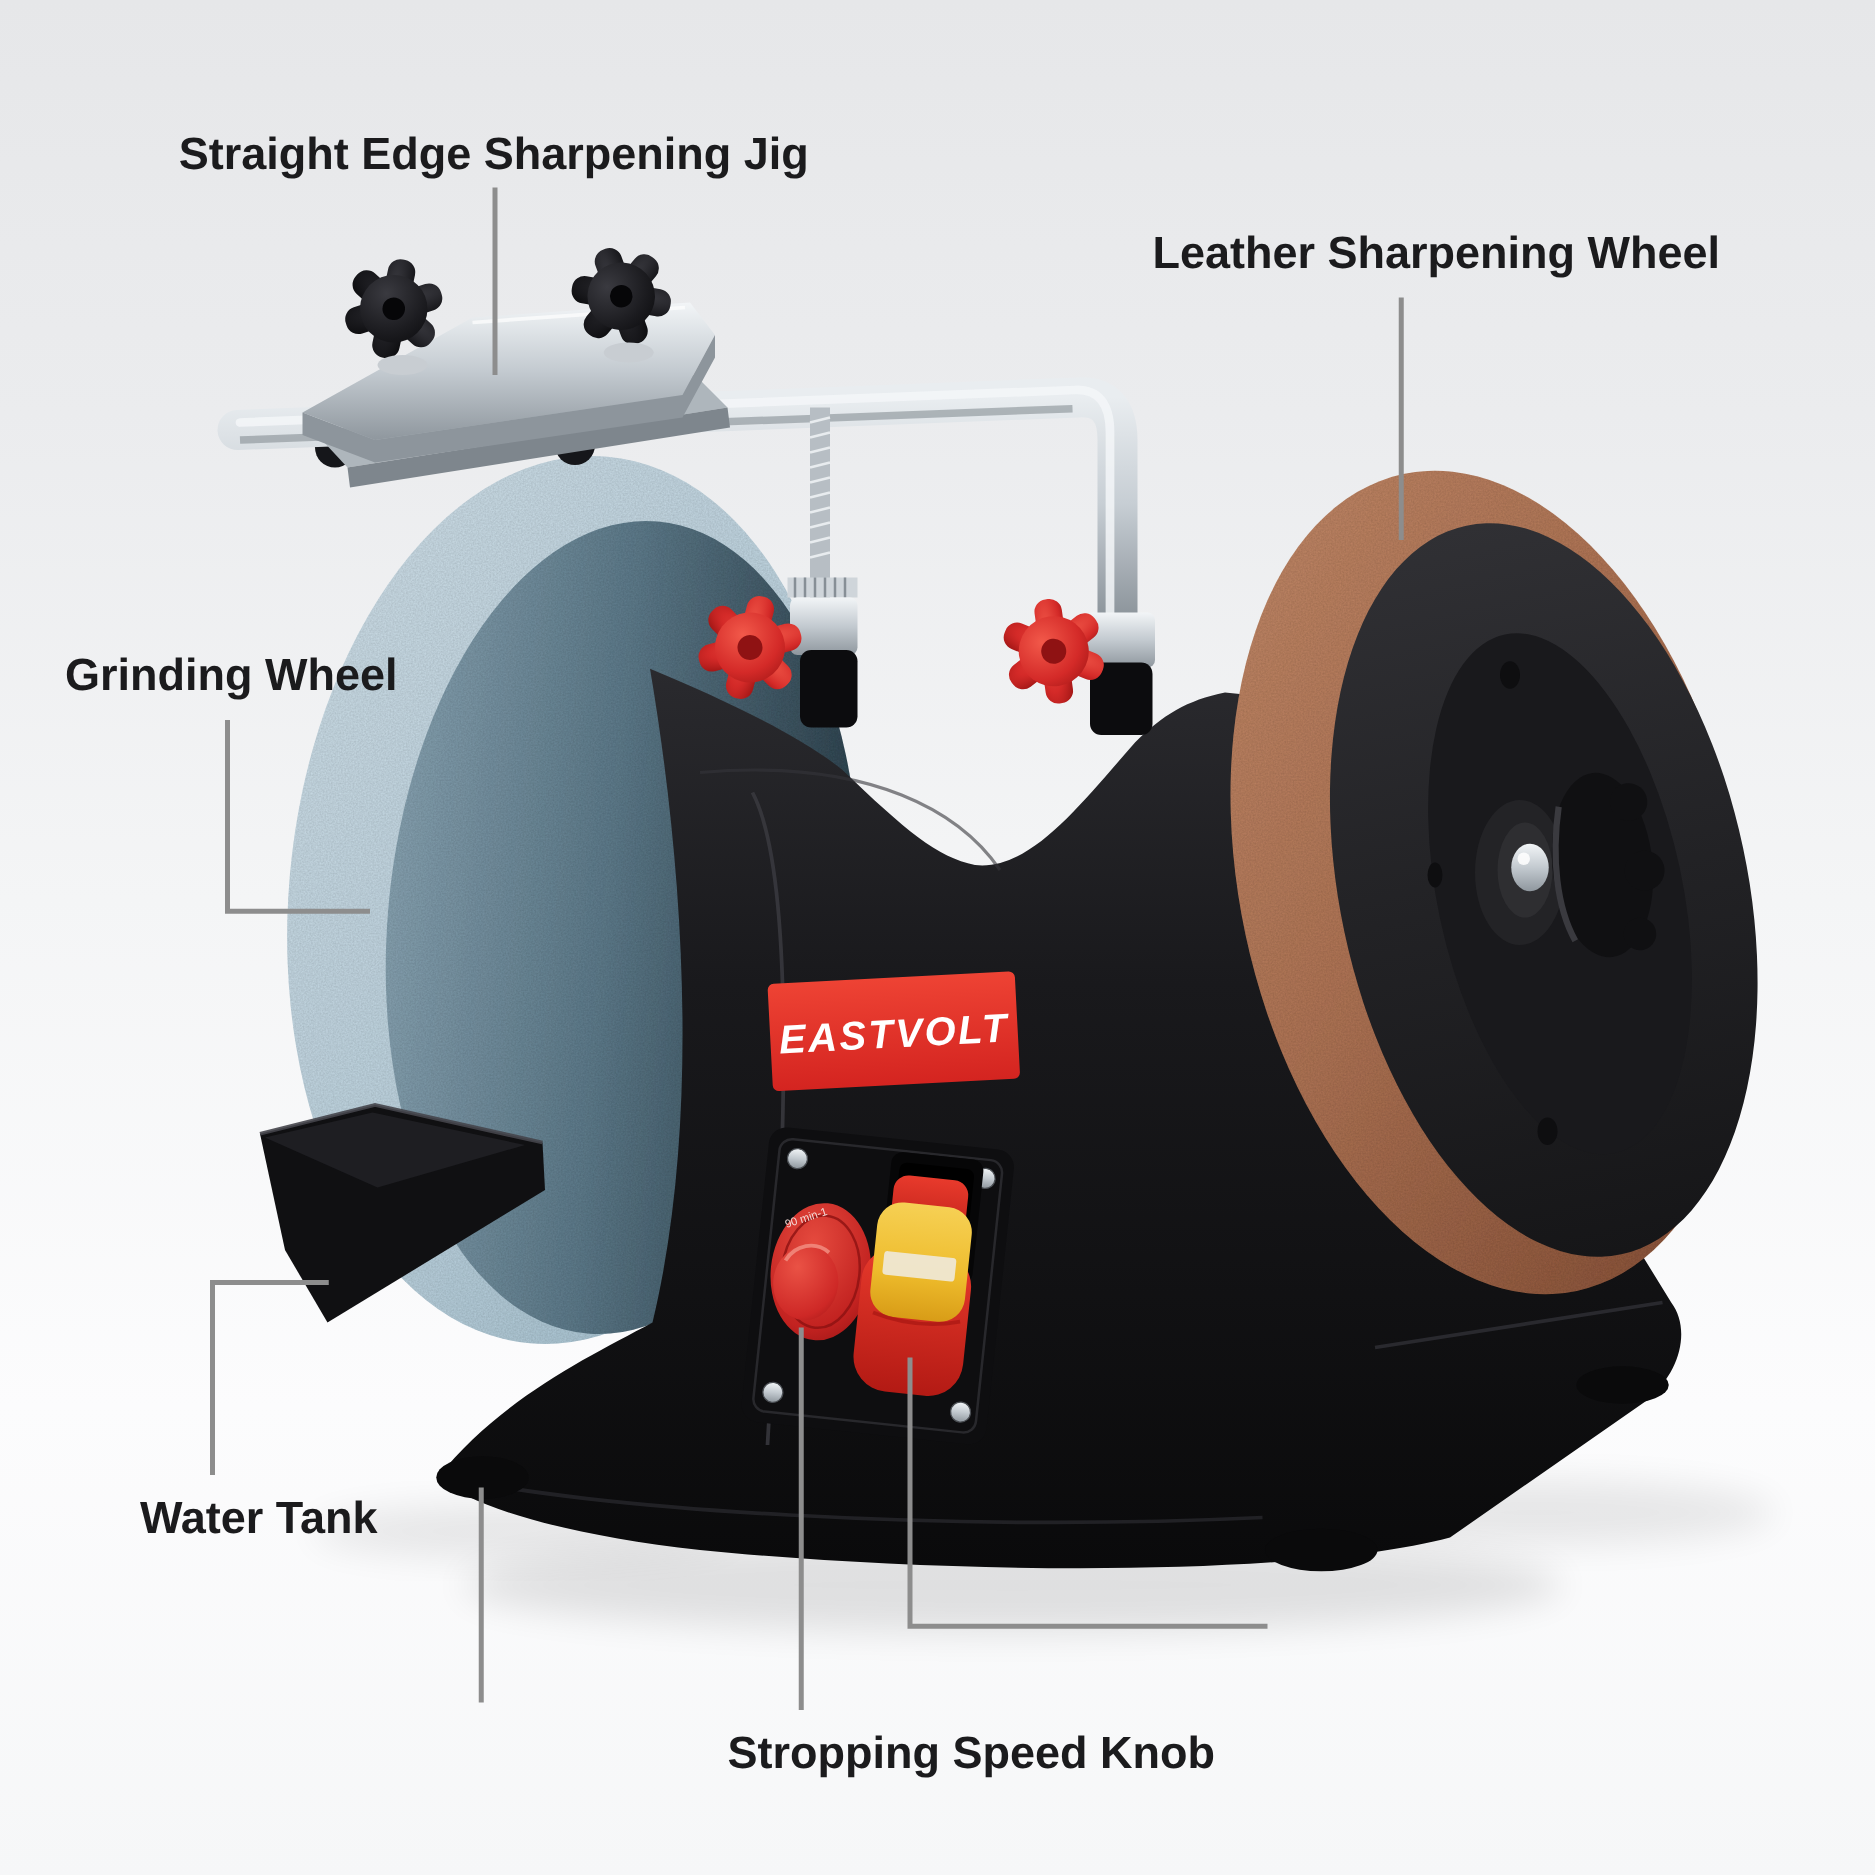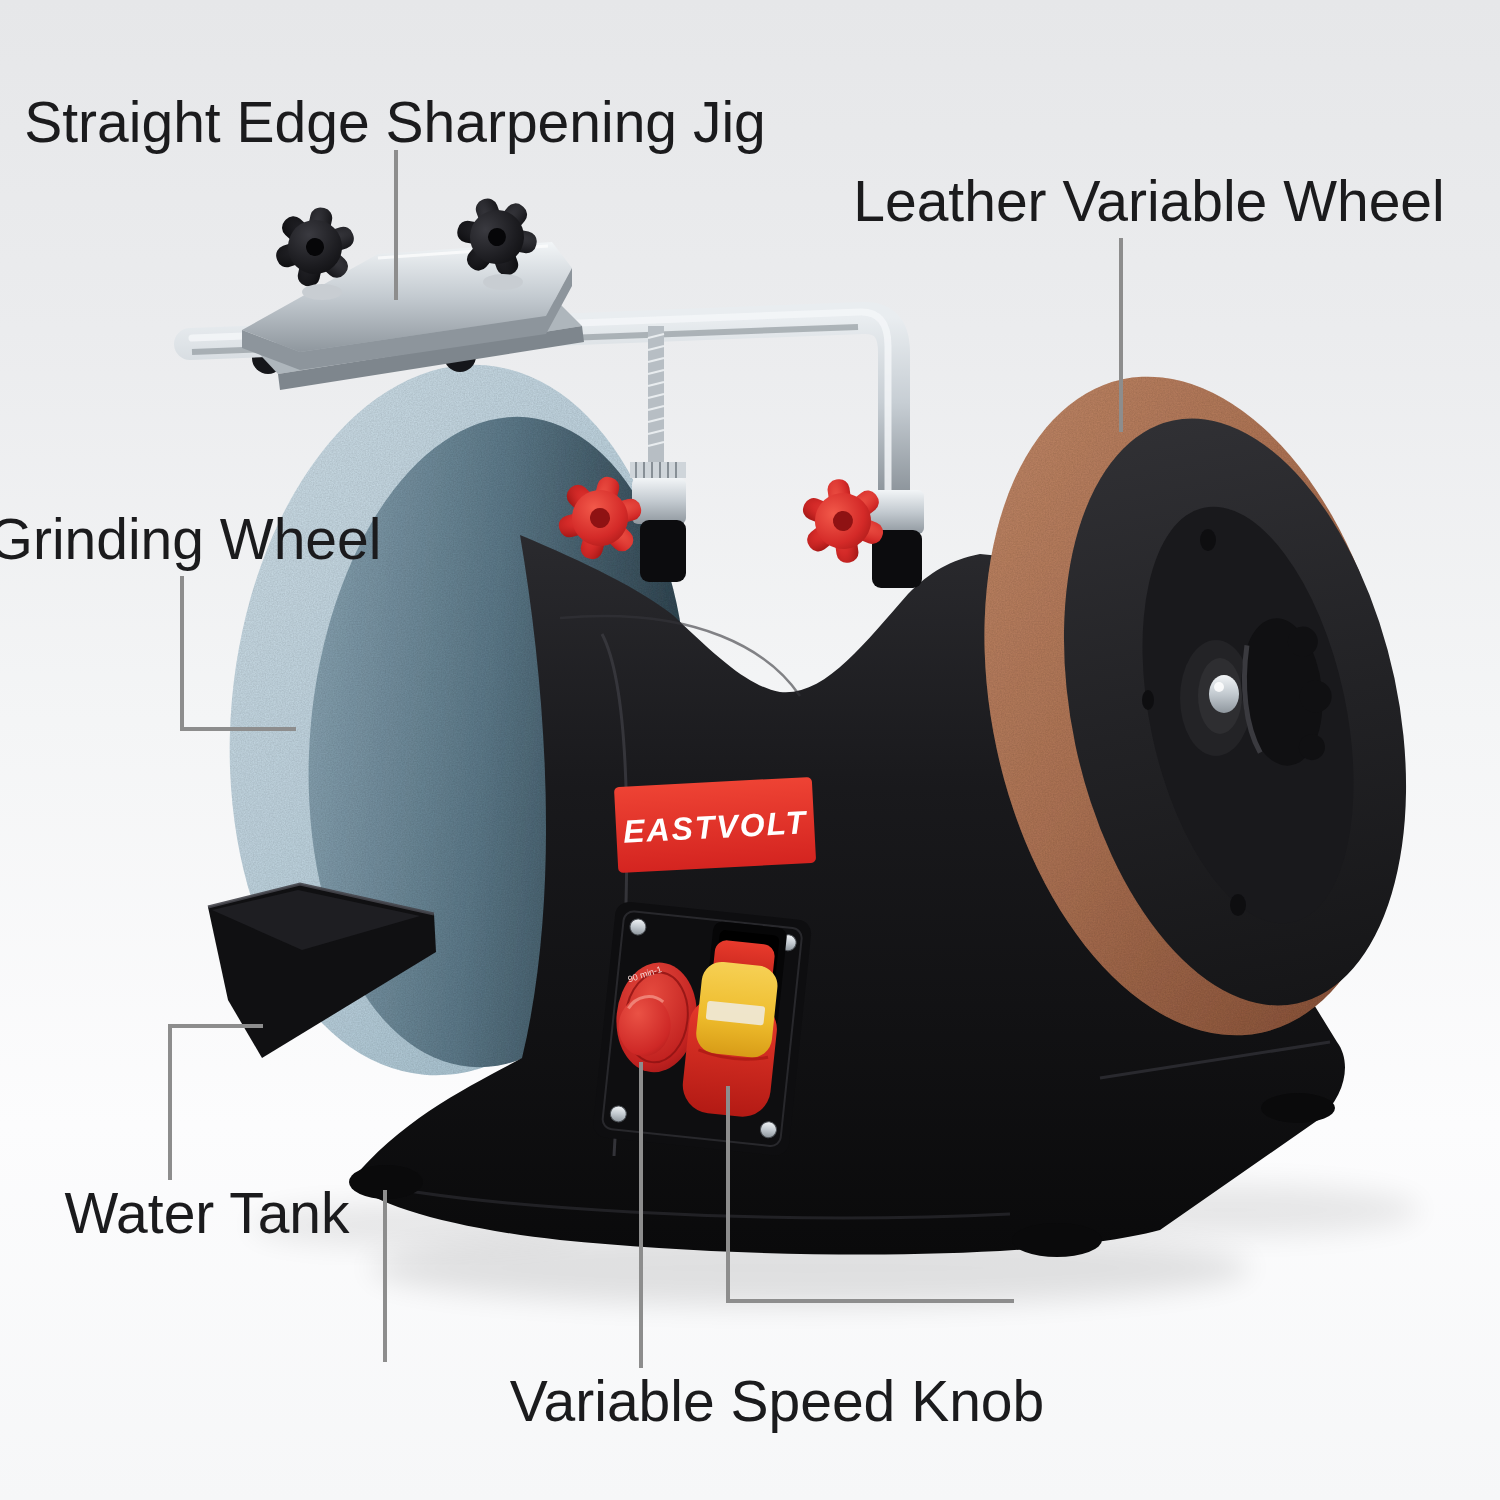--- a/index.html
+++ b/index.html
@@ -4,22 +4,22 @@
 <style>
   html,body{margin:0;padding:0;background:#ddd;}
   .stage{
     position:relative;width:1500px;height:1500px;overflow:hidden;
     font-family:"Liberation Sans", sans-serif;
     background:linear-gradient(180deg,#e6e7e9 0%,#ebecee 22%,#f4f5f6 48%,#fcfcfd 75%,#f6f7f8 100%);
   }
   .scene{position:absolute;left:0;top:0;}
   .callout-label{
     position:absolute;
-    font-weight:400;
-    font-size:57px;
+    font-weight:700;
+    font-size:36px;
     line-height:1.05;
     color:#1b1b1d;
     white-space:nowrap;
     transform:translate(-50%,-50%);
     letter-spacing:0px;
   }
   .callout-label.left-anchor{transform:translate(0,-50%);}
 </style>
 </head>
 <body>
@@ -302,23 +302,23 @@
     <polyline points="182,576 182,729 296,729"></polyline>
     <polyline points="263,1026 170,1026 170,1180"></polyline>
     <polyline points="385,1190 385,1362"></polyline>
     <polyline points="641,1062 641,1368"></polyline>
     <polyline points="728,1086 728,1301 1014,1301"></polyline>
   </g>
 </svg>
 
 <div class="callout-label" style="left:395px;top:123px;">Straight Edge Sharpening Jig</div>
 
-<div class="callout-label" style="left:1149px;top:202px;">Leather Variable Wheel</div>
+<div class="callout-label" style="left:1149px;top:202px;">Leather Sharpening Wheel</div>
 
 <div class="callout-label" style="left:207px;top:1214px;">Water Tank</div>
 
 <div class="callout-label" style="left:185px;top:540px;">Grinding Wheel</div>
 
 
-<div class="callout-label" style="left:777px;top:1402px;">Variable Speed Knob</div>
+<div class="callout-label" style="left:777px;top:1402px;">Stropping Speed Knob</div>
 
 
 </div>
 
 </body></html>

